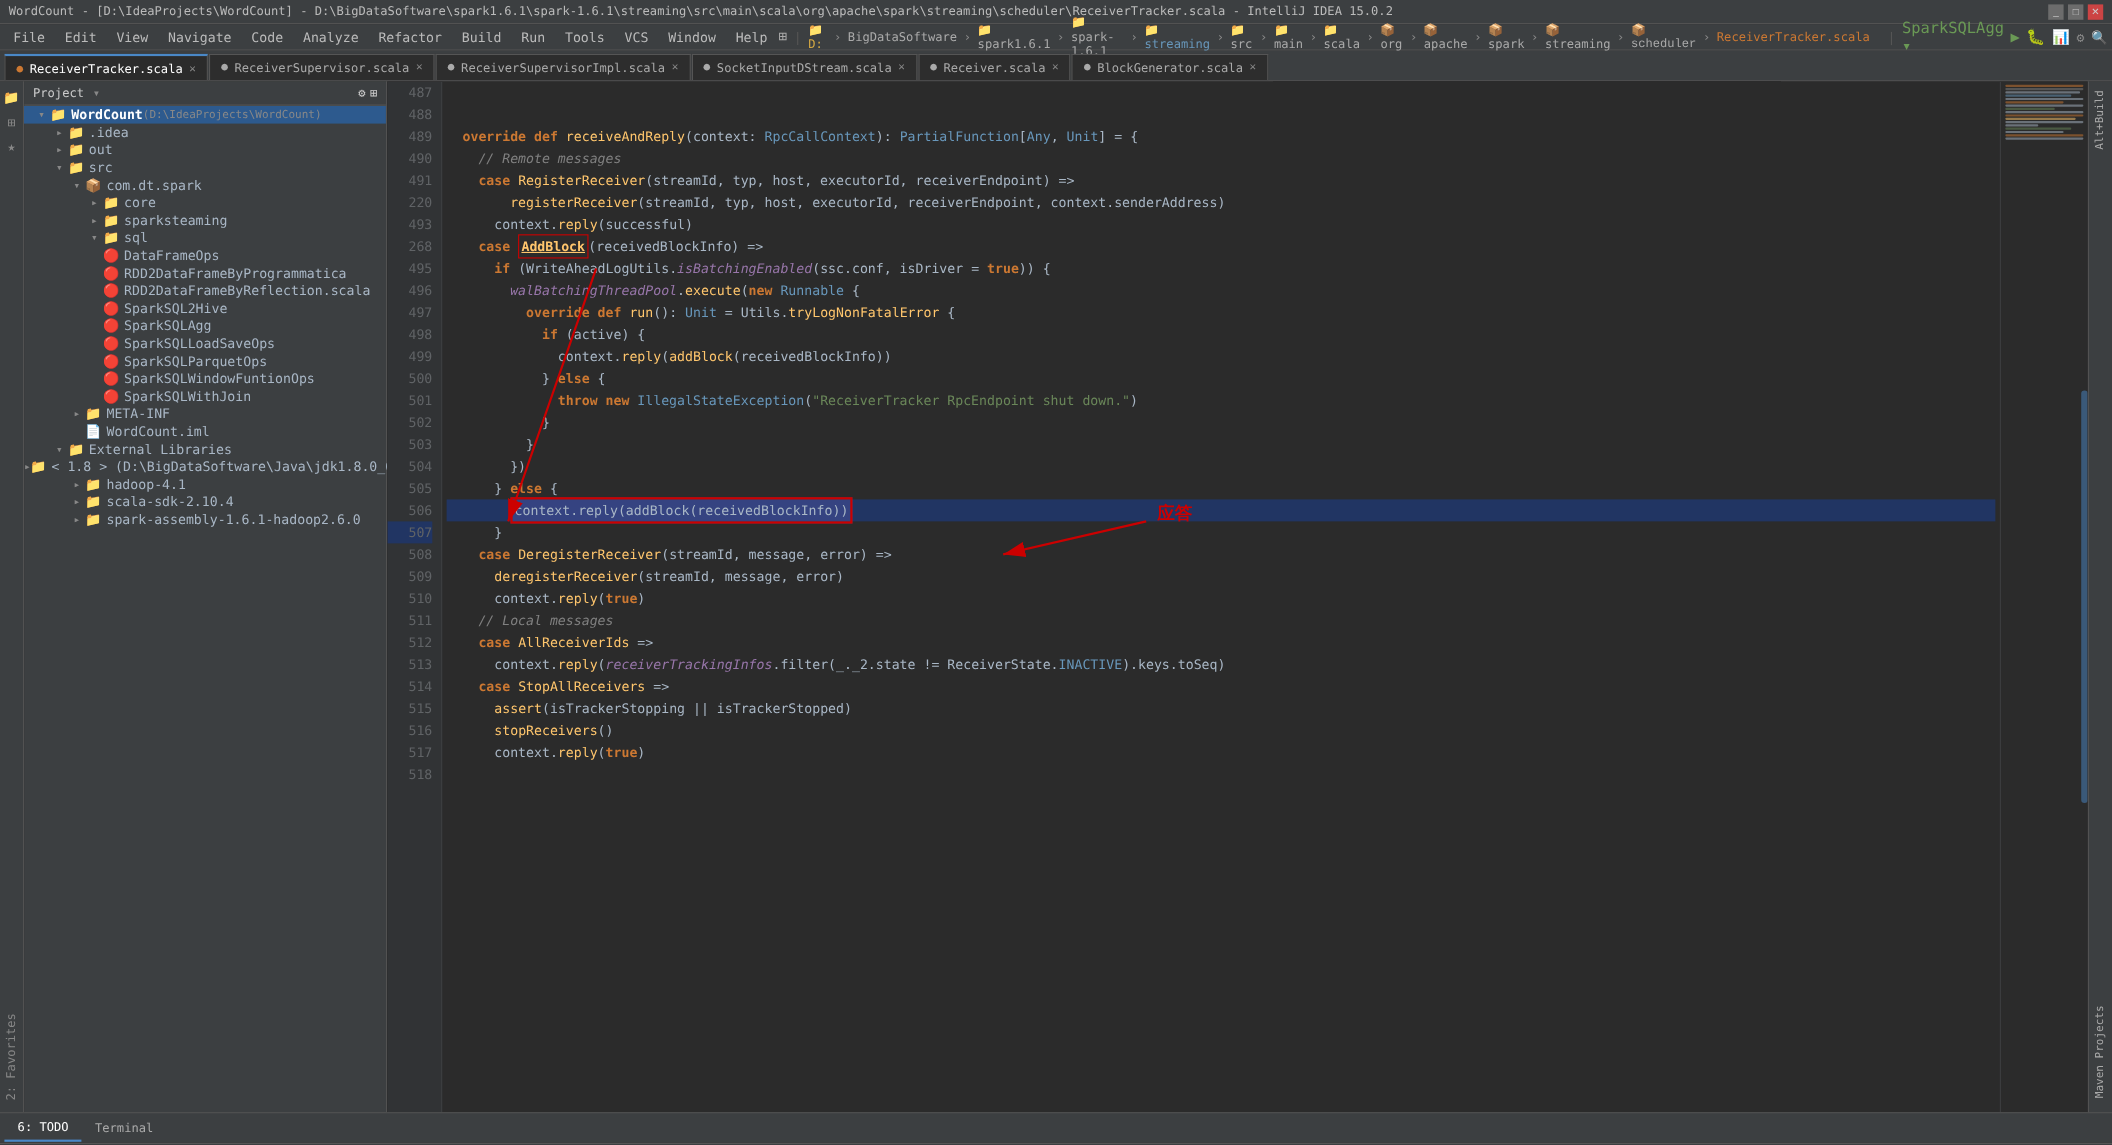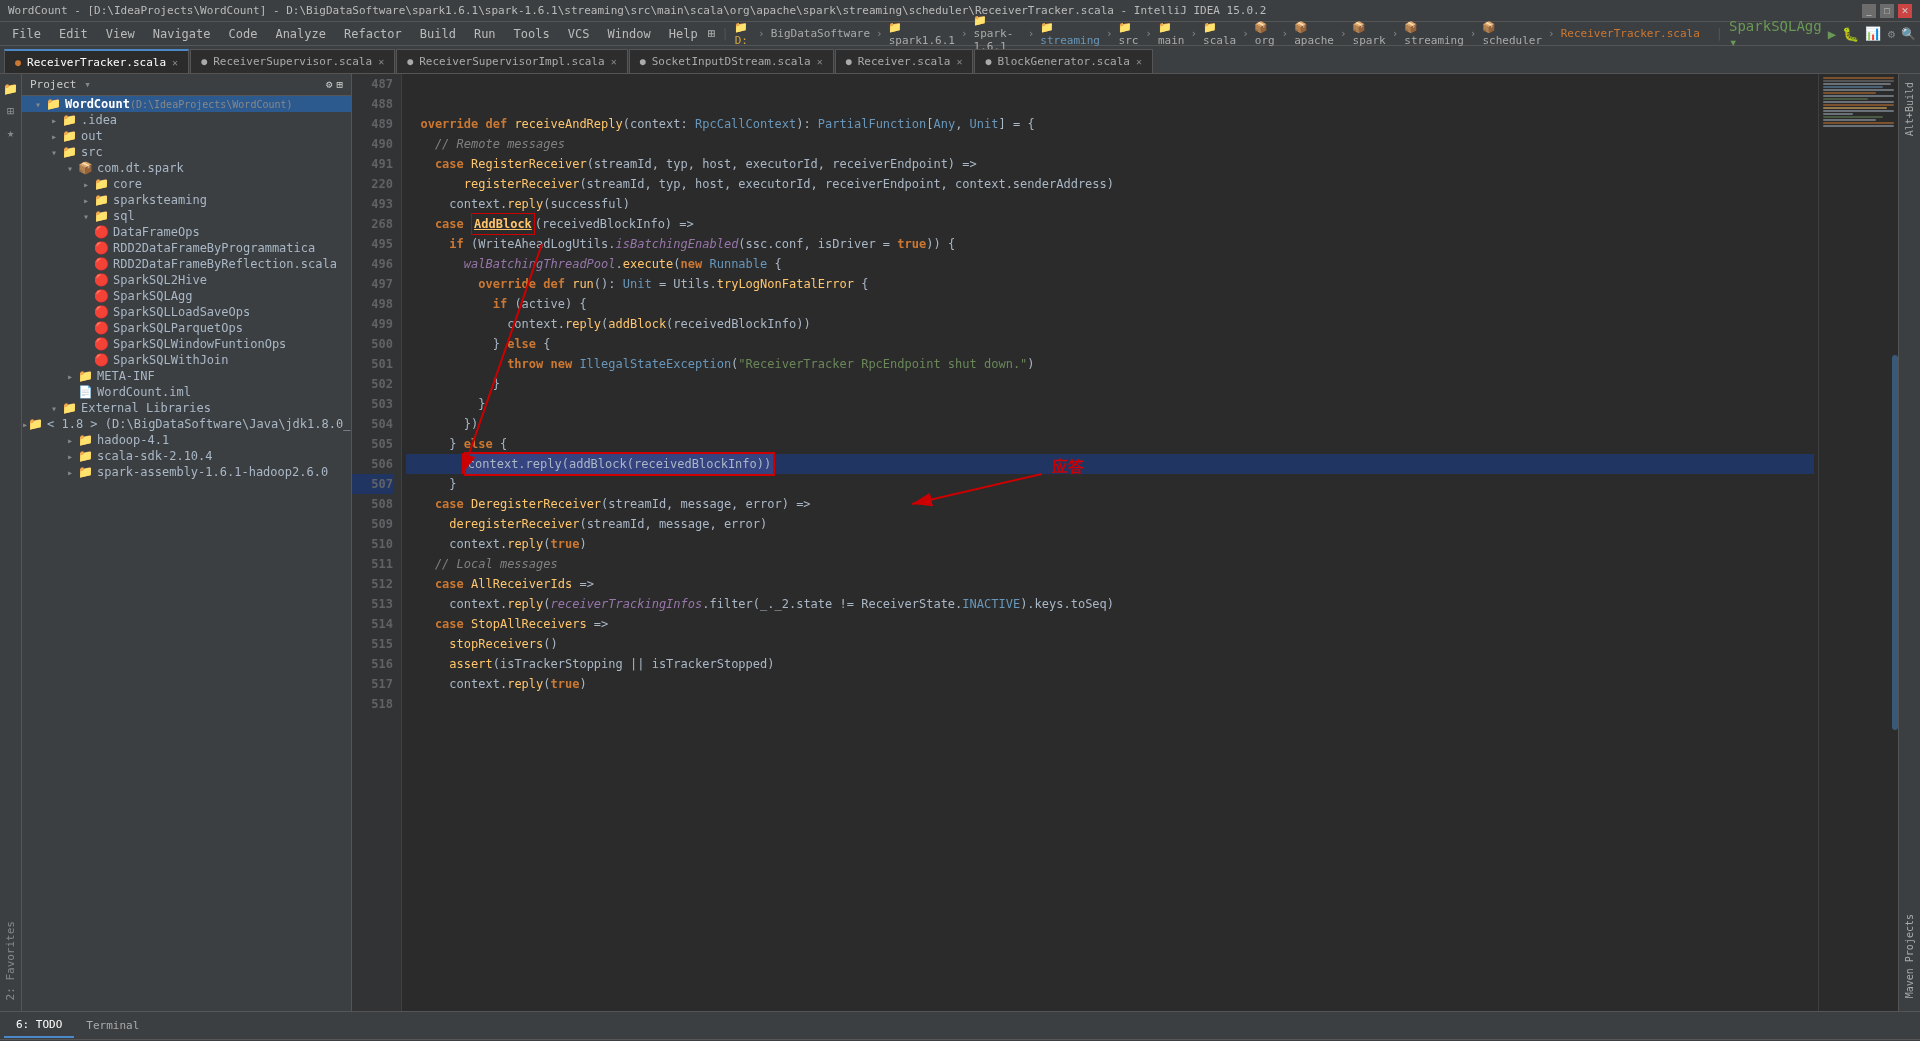--- a/index.html
+++ b/index.html
@@ -147,21 +147,20 @@
       user-select: none;
       border-right: 1px solid #3d3f41;
       flex-shrink: 0;
     }
     .line-num {
       height: 20px;
       display: flex;
       align-items: center;
       justify-content: flex-end;
       position: relative;
-      font-weight: bold;
     }
     .line-num.has-dot::before {
       content: '';
       position: absolute;
       left: -12px;
       width: 8px; height: 8px;
       border-radius: 50%;
       background: #4a88c7;
       top: 6px;
     }
@@ -302,21 +301,21 @@
     <span style="color:#aaa; font-size:11px;">📁 scala</span>
     <span style="color:#888; font-size:11px;">›</span>
     <span style="color:#aaa; font-size:11px;">📦 org</span>
     <span style="color:#888; font-size:11px;">›</span>
     <span style="color:#aaa; font-size:11px;">📦 apache</span>
     <span style="color:#888; font-size:11px;">›</span>
     <span style="color:#aaa; font-size:11px;">📦 spark</span>
     <span style="color:#888; font-size:11px;">›</span>
     <span style="color:#aaa; font-size:11px;">📦 streaming</span>
     <span style="color:#888; font-size:11px;">›</span>
-    <span style="color:#aaa; font-size:11px;">📦 scheduler</span>
+    <span style="color:#aaa; font-size:11px;font-family:Liberation Mono, monospace;">📦 scheduler</span>
     <span style="color:#888; font-size:11px;">›</span>
     <span style="color:#cc7832; font-size:11px;">ReceiverTracker.scala</span>
 
     <span style="color:#555; margin-left:10px;">|</span>
     <span style="color:#6a9955; font-size:14px; cursor:pointer;">SparkSQLAgg ▾</span>
     <span class="run-btn">▶</span>
     <span class="debug-btn">🐛</span>
     <span style="color:#888; cursor:pointer; font-size:13px;">📊</span>
     <span style="color:#888; cursor:pointer;">⚙</span>
     <span style="color:#888; cursor:pointer;">🔍</span>
@@ -693,25 +692,25 @@
 
         <div class="code-line">
           <span class="normal">      context.</span><span class="fn">reply</span><span class="normal">(</span><span class="it">receiverTrackingInfos</span><span class="normal">.filter(_._2.state != ReceiverState.</span><span class="type">INACTIVE</span><span class="normal">).keys.toSeq)</span>
         </div>
 
         <div class="code-line">
           <span class="kw">    case </span><span class="fn">StopAllReceivers</span><span class="normal"> =&gt;</span>
         </div>
 
         <div class="code-line">
+          <span class="normal">      </span><span class="fn">assert</span><span class="normal">(isTrackerStopping || isTrackerStopped)</span>
+        </div>
+
+        <div class="code-line">
           <span class="normal">      </span><span class="fn">stopReceivers</span><span class="normal">()</span>
-        </div>
-
-        <div class="code-line">
-          <span class="normal">      </span><span class="fn">assert</span><span class="normal">(isTrackerStopping || isTrackerStopped)</span>
         </div>
 
         <div class="code-line">
           <span class="normal">      context.</span><span class="fn">reply</span><span class="normal">(</span><span class="kw">true</span><span class="normal">)</span>
         </div>
 
         <svg style="position:absolute; top:0; left:0; width:100%; height:100%; pointer-events:none;">
 
           <line x1="140" y1="170" x2="60" y2="400" stroke="#cc0000" stroke-width="2" marker-end="url(#arrowhead1)"></line>
 

